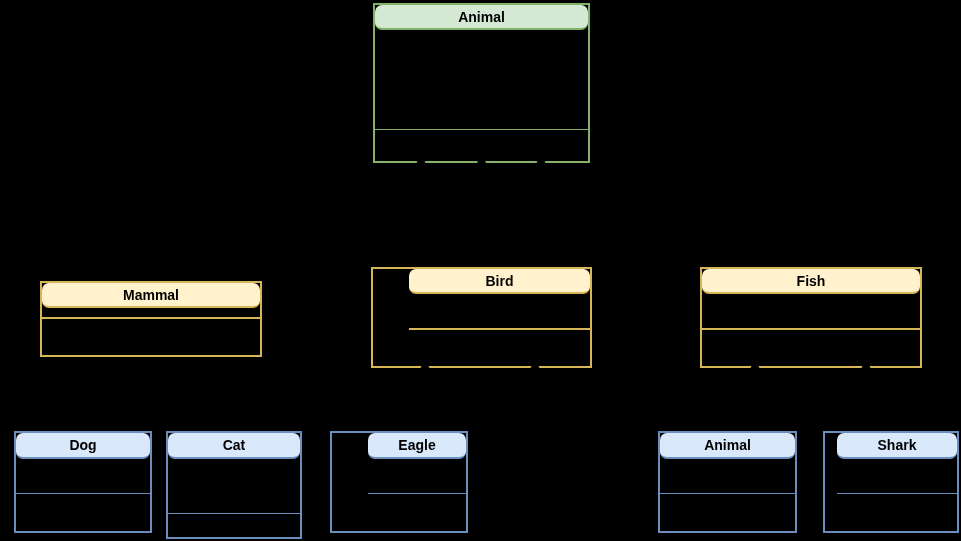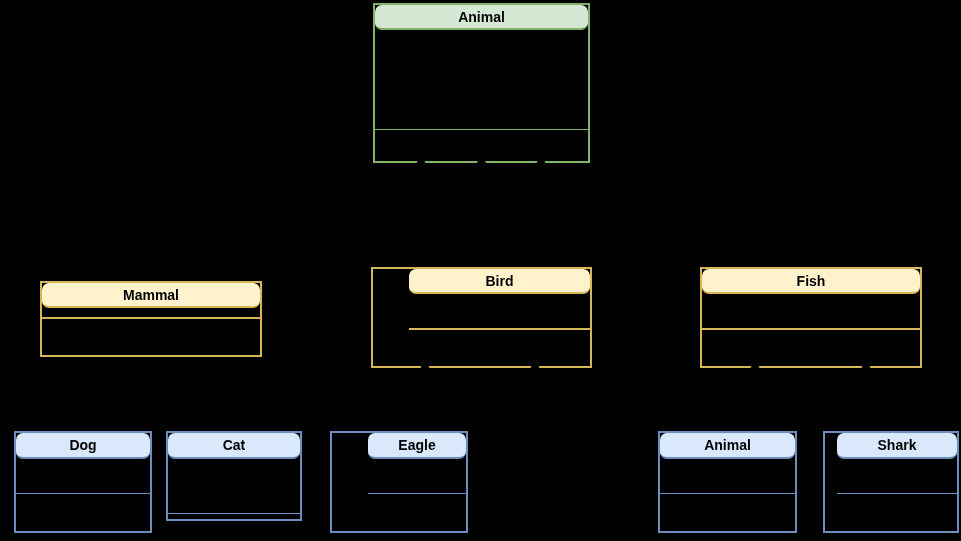--- a/index.html
+++ b/index.html
@@ -75,21 +75,21 @@
     <div class="sec s1"></div>
     <div class="sec s2"></div>
   </div>
 
   <div class="uml-class divider-thin" style="left: 14px; top: 431px; width: 138px; height: 102px; grid-template-rows: 26px 1fr 38px; --fill: #dae8fc; --stroke: #6c8ebf;">
     <div class="hdr">Dog</div>
     <div class="sec s1"></div>
     <div class="sec s2"></div>
   </div>
 
-  <div class="uml-class divider-thin" style="left: 166px; top: 431px; width: 136px; height: 90px; grid-template-rows: 26px 1fr 38px; gap: 27px; --fill: #dae8fc; --stroke: #6c8ebf;">
+  <div class="uml-class divider-thin" style="left: 166px; top: 431px; width: 136px; height: 108px; grid-template-rows: 26px 1fr 38px; gap: 27px; --fill: #dae8fc; --stroke: #6c8ebf;">
     <div class="hdr">Cat</div>
     <div class="sec s1"></div>
     <div class="sec s2"></div>
   </div>
 
   <div class="uml-class divider-thin" style="left: 330px; top: 431px; width: 138px; height: 102px; grid-template-rows: 26px 1fr 38px; padding-left: 36px; --fill: #dae8fc; --stroke: #6c8ebf;">
     <div class="hdr">Eagle</div>
     <div class="sec s1"></div>
     <div class="sec s2"></div>
   </div>

